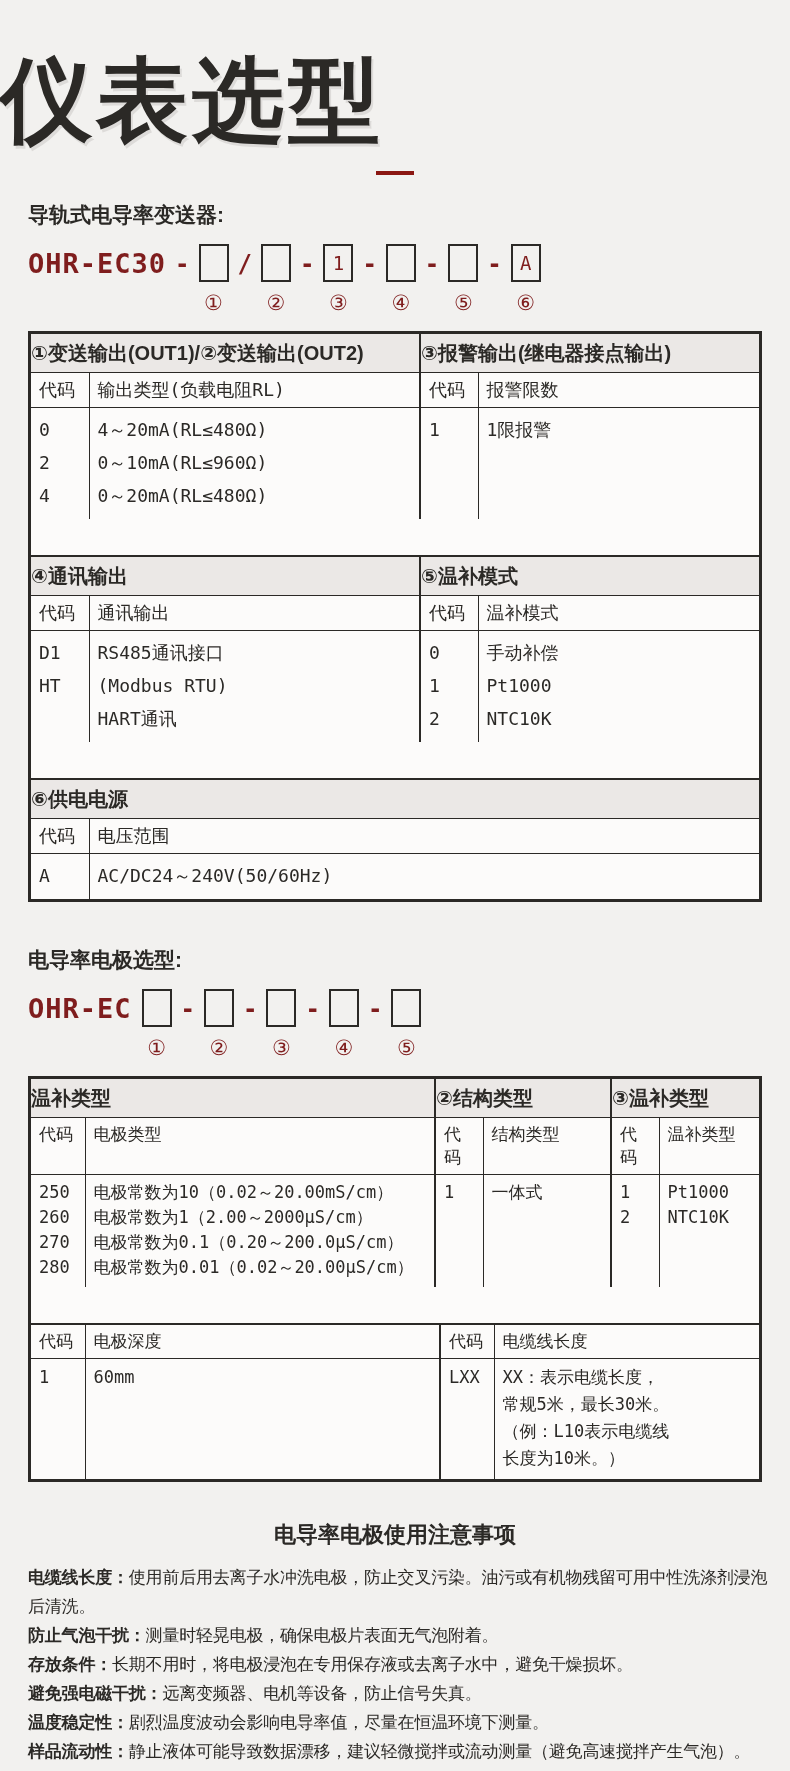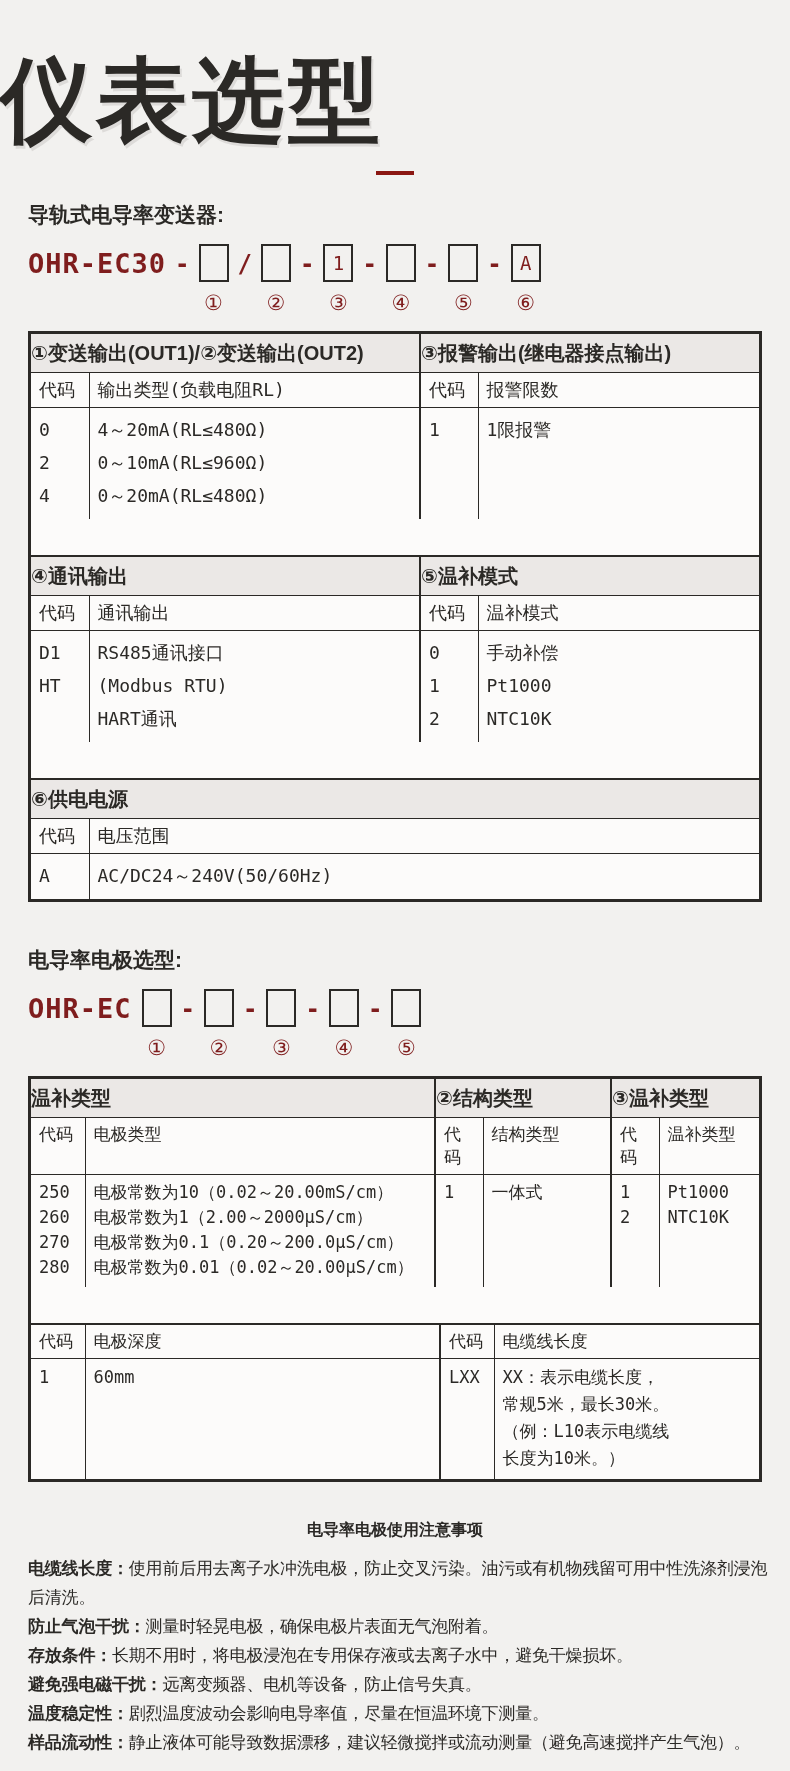--- a/index.html
+++ b/index.html
@@ -73,21 +73,21 @@
   .t1 .data div { line-height: 33px; }
   .t2 .data div { line-height: 25px; }
   .t2b .data div { line-height: 27px; }
   .t2 .sub td, .t2 .data td, .t2b .sub td, .t2b .data td { font-size: 17px; }
   .c { text-align: left; }
 
   
   .remark { margin: 22px 28px 0; font-size: 20px; font-weight: 700; line-height: 33px; }
 
   
-  .notes-heading { margin-top: 38px; text-align: center; font-size: 16px; font-weight: 700; }
+  .notes-heading { margin-top: 38px; text-align: center; font-size: 22px; font-weight: 700; }
   .notes { margin: 13px 20px 0 28px; font-size: 17px; line-height: 29px; letter-spacing: -0.2px; }
   .note-label { font-weight: 700; }
 </style>
 </head>
 <body>
 
 <div class="page">
 
   <div class="title">仪表选型</div>
   <div class="title-divider"></div>

